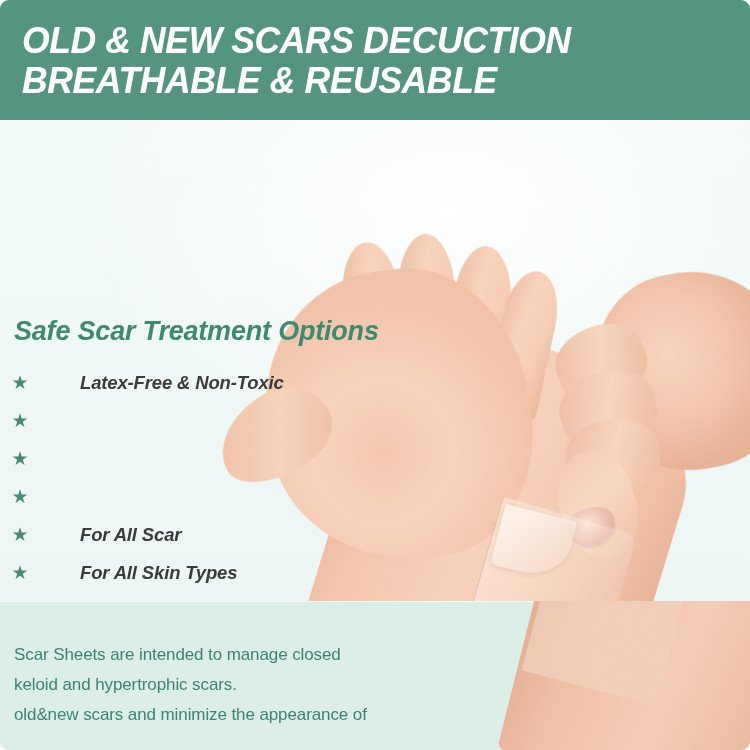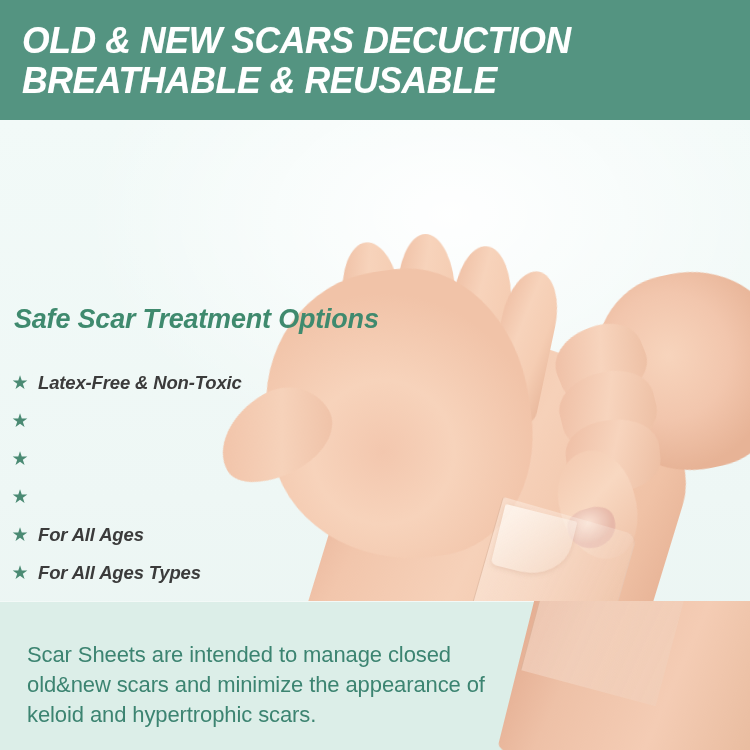--- a/index.html
+++ b/index.html
@@ -8,20 +8,21 @@
   body {
     font-family:"Liberation Sans", sans-serif;
     background:#ffffff;
     overflow:hidden;
   }
   #banner {
     position:relative;
     width:750px; height:750px;
     background:linear-gradient(160deg,#f3faf7 0%,#f7fbf9 45%,#eef7f4 100%);
     overflow:hidden;
+    border-radius:9px;
   }
 
   
   #header {
     position:absolute; left:0; top:0;
     width:750px; height:120px;
     background:#549481;
     z-index:40;
   }
   .title-line {
@@ -168,21 +169,21 @@
     transform:rotate(14deg);
     box-shadow:0 2px 5px rgba(170,120,95,.18);
     z-index:10;
     filter:blur(.35px);
   }
 
   
   #copy { position:absolute; left:0; top:0; width:750px; height:750px; z-index:25; }
 
   #section-heading {
-    position:absolute; left:14px; top:304px;
+    position:absolute; left:14px; top:316px;
     color:#3f8a6e;
     font-size:27px;
     font-weight:bold;
     font-style:italic;
     letter-spacing:-0.2px;
     white-space:nowrap;
   }
 
   #feature-list { position:absolute; left:10px; top:364px; width:420px; }
   .feature-row {
@@ -200,20 +201,21 @@
     line-height:20px;
     text-align:center;
     flex:none;
   }
   .feature-label {
     color:#3b3b3b;
     font-size:18.5px;
     font-weight:bold;
     font-style:italic;
     letter-spacing:-0.15px;
+    margin-left:42px;
   }
 
   
   #caption-band {
     position:absolute; left:0; top:601px;
     width:750px; height:149px;
     background:#dceee8;
     z-index:15;
   }
   #caption-band::after {
@@ -242,24 +244,24 @@
     position:absolute;
     left:540px; top:-80px;
     width:140px; height:170px;
     background:linear-gradient(100deg, rgba(255,248,241,.34), rgba(238,214,196,.28));
     border-left:1px solid rgba(205,162,136,.38);
     transform:rotate(15deg);
     filter:blur(.3px);
   }
 
   #caption-text {
-    position:absolute; left:27px; top:640px;
+    position:absolute; left:14px; top:640px;
     width:470px;
     color:#3c8471;
-    font-size:22px;
+    font-size:17px;
     line-height:30px;
     font-weight:normal;
     z-index:22;
     letter-spacing:-0.1px;
   }
   .caption-line { display:block; white-space:nowrap; }
 </style>
 </head>
 <body>
 
@@ -314,28 +316,28 @@
         <span class="star-icon">★</span>
       </div>
       <div class="feature-row">
         <span class="star-icon">★</span>
       </div>
       <div class="feature-row">
         <span class="star-icon">★</span>
       </div>
       <div class="feature-row">
         <span class="star-icon">★</span>
-        <span class="feature-label"> For All Ages</span>
-      </div>
-      <div class="feature-row">
-        <span class="star-icon">★</span>
-        <span class="feature-label">For All Ages Types</span>
+        <span class="feature-label"> For All Scar</span>
+      </div>
+      <div class="feature-row">
+        <span class="star-icon">★</span>
+        <span class="feature-label">For All Skin Types</span>
       </div>
     </div>
 
     <div id="caption-text">
       <span class="caption-line">Scar Sheets are intended to manage closed</span>
+      <span class="caption-line">keloid and hypertrophic scars.</span>
       <span class="caption-line">old&amp;new scars and minimize the appearance of</span>
-      <span class="caption-line">keloid and hypertrophic scars.</span>
     </div>
 
   </div>
 </div>
 
 </body></html>

